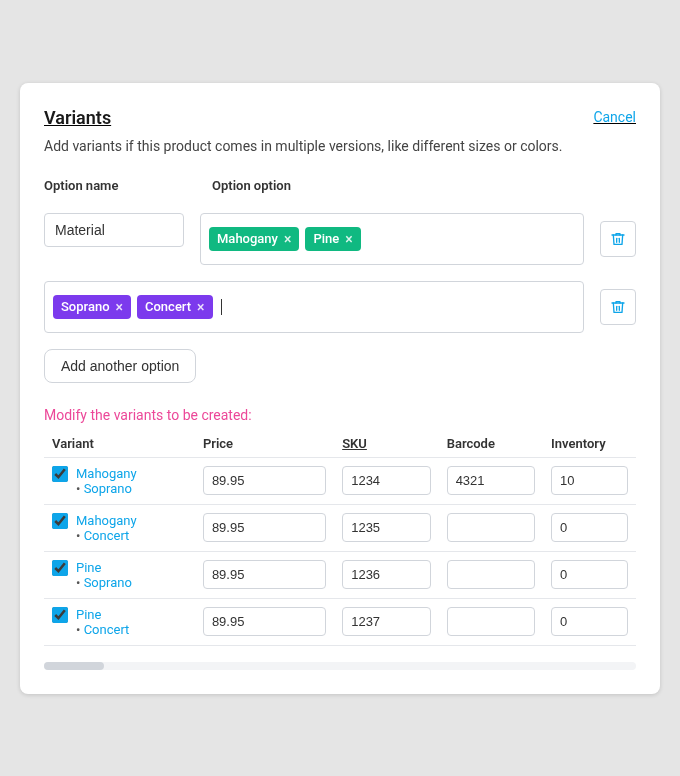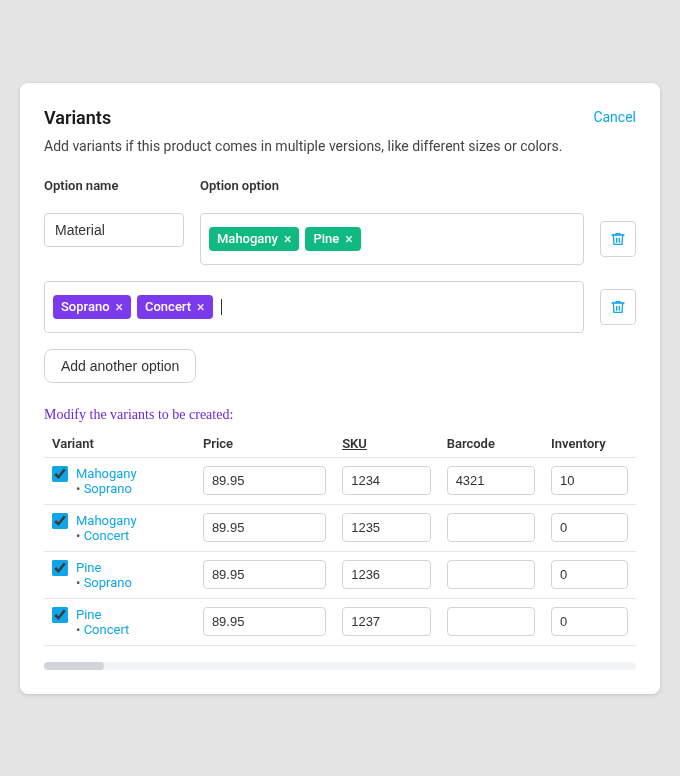--- a/index.html
+++ b/index.html
@@ -17,40 +17,41 @@
       width: 640px;
       padding: 24px;
       box-shadow: 0 1px 4px rgba(0,0,0,0.15);
       position: relative;
     }
     .card-header {
       display: flex;
       justify-content: space-between;
       align-items: center;
       margin-bottom: 10px;
+      text-decoration: underline;
     }
     .card-title {
       font-size: 18px;
       font-weight: 600;
       color: #1a1a1a;
     }
     .cancel-link {
       color: #0ea5e9;
       font-size: 14px;
       cursor: pointer;
       text-decoration: none;
     }
     .subtitle {
       font-size: 14px;
       color: #444;
       margin-bottom: 24px;
     }
     .columns-header {
       display: flex;
-      gap: 16px;
+      gap: 28px;
       margin-bottom: 20px;
     }
     .col-label-name {
       width: 140px;
       font-size: 13px;
       font-weight: 600;
       color: #333;
     }
     .col-label-values {
       flex: 1;
@@ -134,23 +135,22 @@
       background: #fff;
       border-radius: 8px;
       padding: 8px 16px;
       font-size: 14px;
       color: #333;
       cursor: pointer;
       margin-bottom: 24px;
     }
     .modify-label {
       font-size: 14px;
-      color: #6d28d9;
+      color: #ec4899;
       margin-bottom: 7px;
-      font-family: Liberation Serif, serif;
     }
     .variants-table {
       width: 100%;
       border-collapse: collapse;
     }
     .variants-table th {
       font-size: 13px;
       font-weight: 600;
       color: #333;
       text-align: left;

